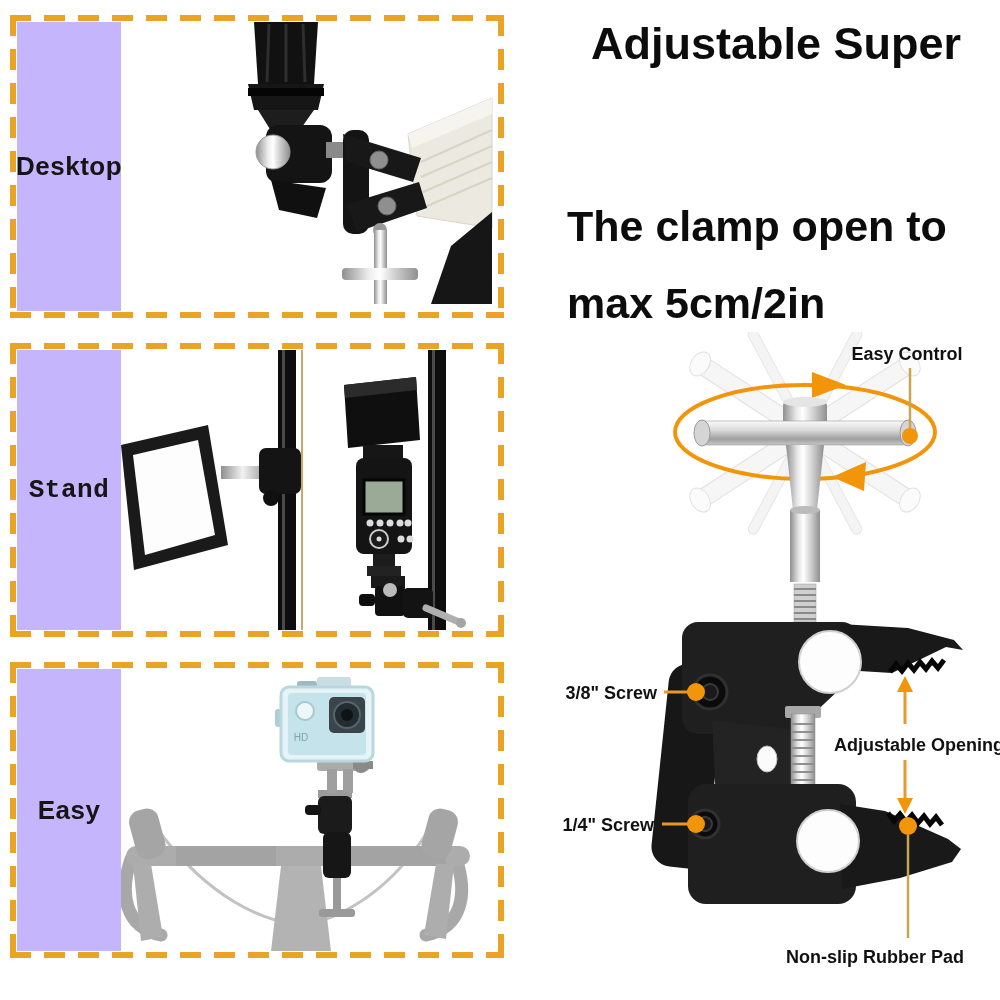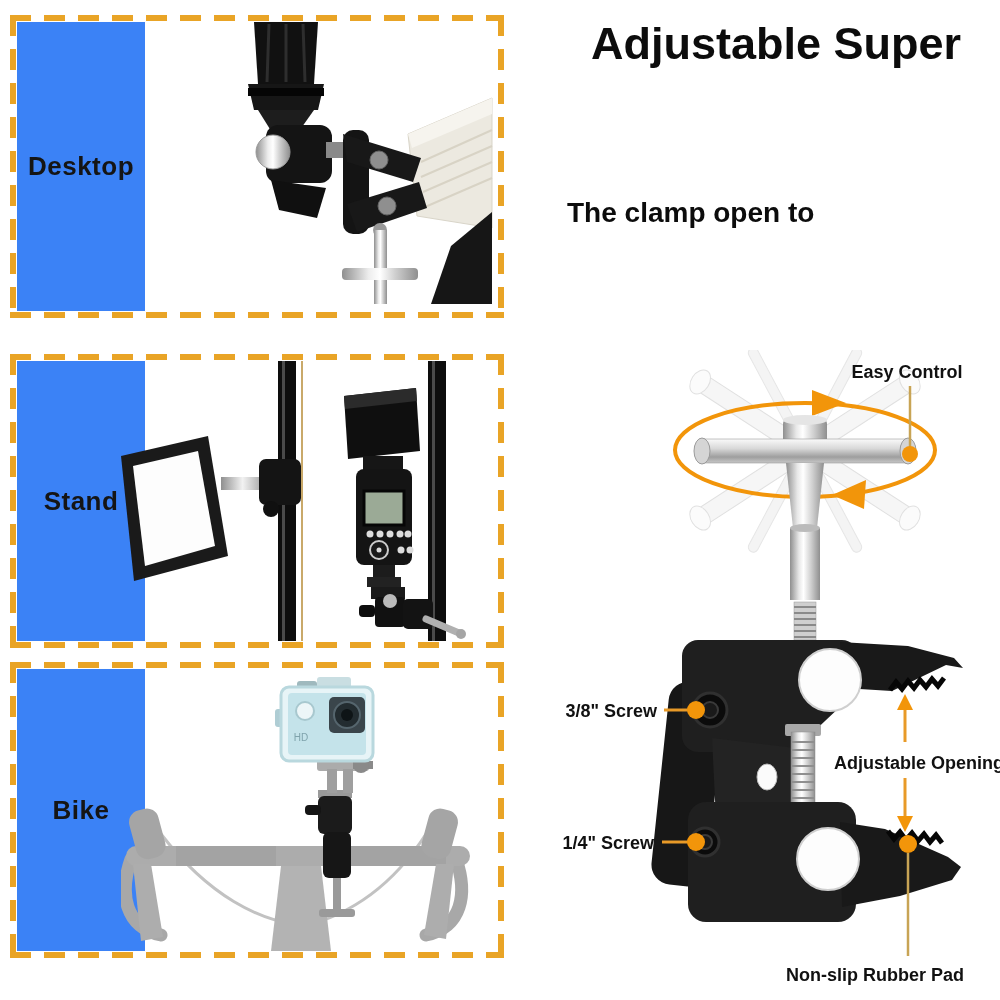--- a/index.html
+++ b/index.html
@@ -8,33 +8,33 @@
     font-family:"Liberation Sans","DejaVu Sans",sans-serif;overflow:hidden;
   }
   
   .panel{position:absolute;left:10px;width:494px;background:#ffffff;}
   .dash{position:absolute;}
   .dash.t{top:0;left:0;right:0;height:6px;background:repeating-linear-gradient(90deg,#E9A426 0 21px,transparent 21px 34px);}
   .dash.b{bottom:0;left:0;right:0;height:6px;background:repeating-linear-gradient(90deg,#E9A426 0 21px,transparent 21px 34px);}
   .dash.l{left:0;top:0;bottom:0;width:6px;background:repeating-linear-gradient(180deg,#E9A426 0 21px,transparent 21px 34px);}
   .dash.r{right:0;top:0;bottom:0;width:6px;background:repeating-linear-gradient(180deg,#E9A426 0 21px,transparent 21px 34px);}
   .strip{
-    position:absolute;left:7px;top:7px;bottom:7px;width:128px;background:#3b82f6;
+    position:absolute;left:7px;top:7px;bottom:7px;width:104px;background:#c4b5fd;
     display:flex;align-items:center;justify-content:center;
   }
   .strip span{font-size:26px;font-weight:bold;color:#151515;letter-spacing:.5px;}
   .scene{position:absolute;left:111px;top:7px;right:7px;bottom:7px;text-align:center;}
   .scene svg{display:block;width:100%;height:100%;}
   
   #title{position:absolute;left:591px;top:18px;width:430px;color:#0C0C0C;
          font-size:45px;font-weight:bold;line-height:1.16;}
   #descr{position:absolute;left:567px;top:188px;width:420px;color:#0C0C0C;
-         font-size:28px;font-weight:bold;line-height:1.78;}
+         font-size:43px;font-weight:bold;line-height:1.78;}
   
-  #diagram{position:absolute;left:540px;top:350px;width:460px;height:650px;}
+  #diagram{position:absolute;left:540px;top:332px;width:460px;height:650px;}
   #diagram text{font-family:"Liberation Sans","DejaVu Sans",sans-serif;font-weight:bold;fill:#111111;font-size:18px;}
 </style>
 </head>
 <body>
 
 <div id="stage">
 
   <div class="panel" style="top:15px;height:303px;">
     <i class="dash t"></i>
       <i class="dash b"></i>
@@ -87,21 +87,21 @@
 
         <g>
           <circle cx="259" cy="208" r="7" fill="#999999"></circle>
           <rect x="253" y="208" width="13" height="74" fill="url(#pv)"></rect>
           <rect x="221" y="246" width="76" height="12" rx="4" fill="url(#pv)"></rect>
         </g>
       </svg>
     </div>
   </div>
 
-  <div class="panel" style="top:354px;height:294px;">
+  <div class="panel" style="top:343px;height:294px;font-family:Liberation Mono, monospace;">
     <i class="dash t"></i>
       <i class="dash b"></i>
     <i class="dash l"></i>
       <i class="dash r"></i>
     <div class="strip">
       <span>Stand</span>
     </div>
     <div class="scene">
       <svg viewBox="0 0 376 280" preserveAspectRatio="none">
         <defs>
@@ -165,21 +165,21 @@
       </svg>
     </div>
   </div>
 
   <div class="panel" style="top:662px;height:296px;">
     <i class="dash t"></i>
       <i class="dash b"></i>
     <i class="dash l"></i>
       <i class="dash r"></i>
     <div class="strip">
-      <span>Bike</span>
+      <span>Easy</span>
     </div>
     <div class="scene">
       <svg viewBox="0 0 376 282" preserveAspectRatio="none">
 
         <g>
           <path d="M40,165 C90,230 140,250 172,255" stroke="#C2C2C2" stroke-width="3" fill="none"></path>
           <path d="M305,165 C260,235 205,252 180,258" stroke="#C2C2C2" stroke-width="3" fill="none"></path>
           <path d="M172,200 C168,240 170,260 174,282" stroke="#BDBDBD" stroke-width="3" fill="none"></path>
           <path d="M10,190 C-2,225 4,258 40,266" stroke="#A8A8A8" stroke-width="13" fill="none" stroke-linecap="round"></path>
           <path d="M335,190 C347,225 341,258 305,266" stroke="#A8A8A8" stroke-width="13" fill="none" stroke-linecap="round"></path>
@@ -226,20 +226,21 @@
       </svg>
     </div>
   </div>
 
   <div id="title">
     <div>Adjustable Super</div>
   </div>
 
   <div id="descr">
     <div>The clamp open to</div>
+    <div>max 5cm/2in</div>
   </div>
 
   <div id="diagram">
     <svg viewBox="0 0 460 650">
       <defs>
         <linearGradient id="sgV" x1="0" y1="0" x2="0" y2="1">
           <stop offset="0" stop-color="#FAFAFA"></stop>
             <stop offset="0.4" stop-color="#D8D8D8"></stop>
           <stop offset="0.75" stop-color="#9E9E9E"></stop>
             <stop offset="1" stop-color="#C8C8C8"></stop>

